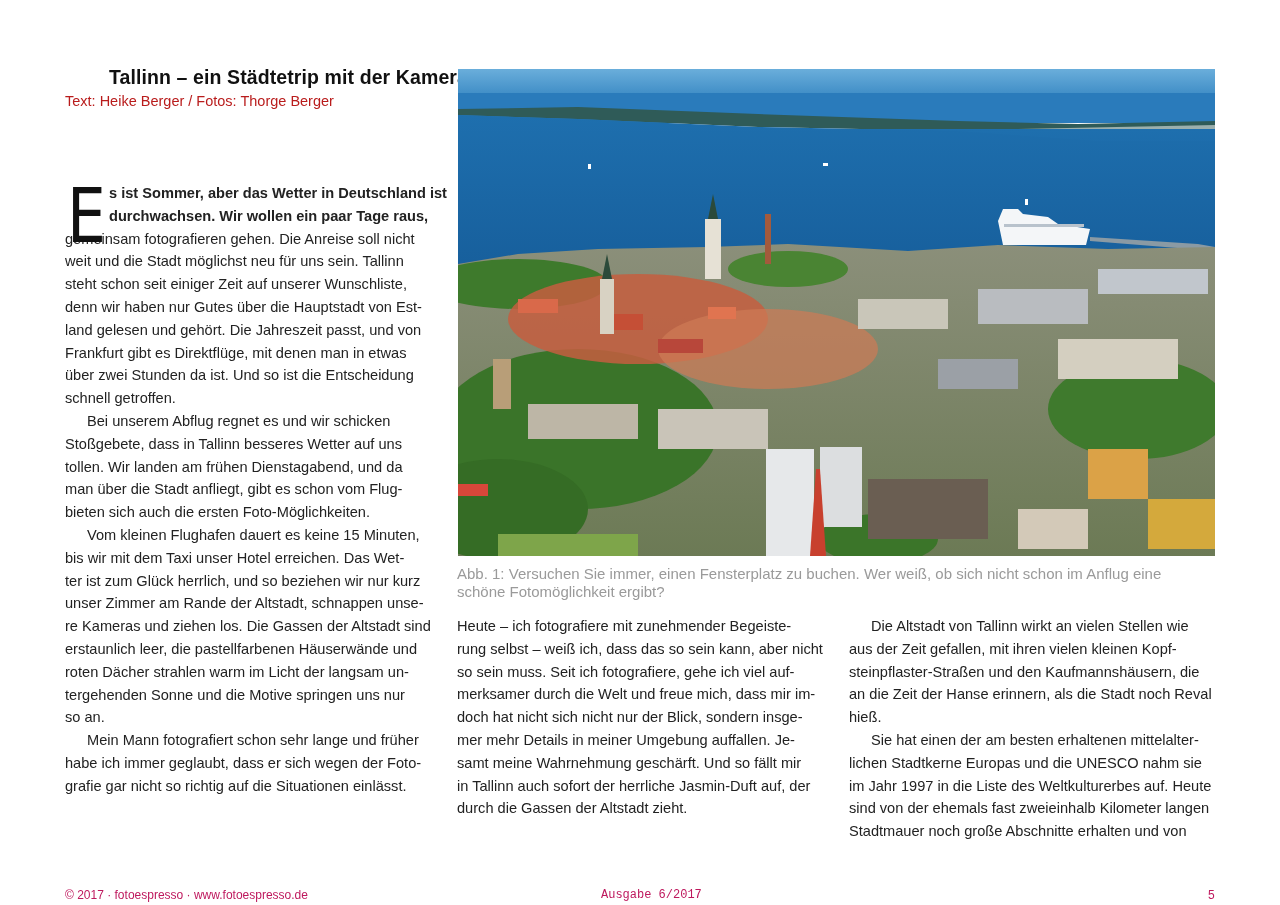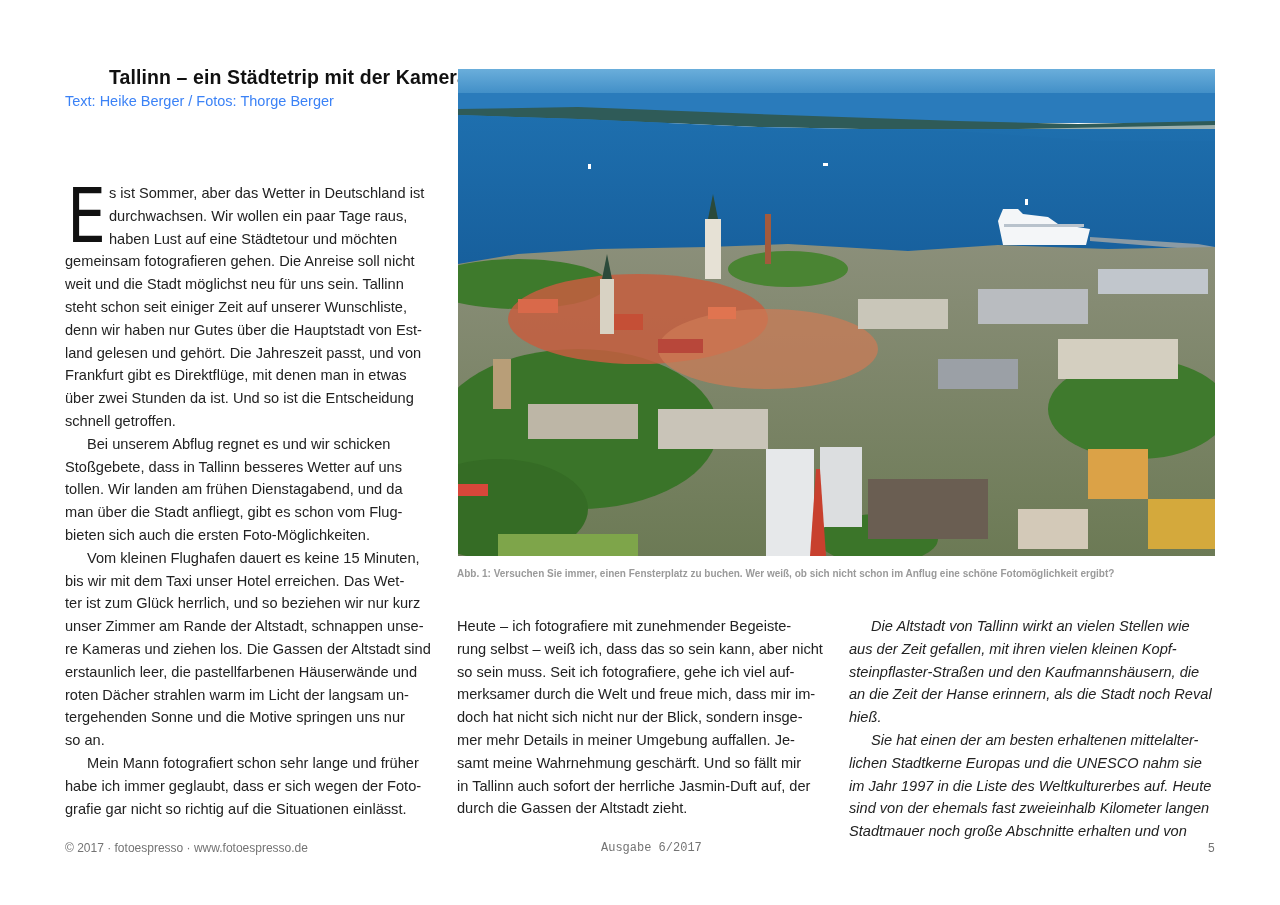--- a/index.html
+++ b/index.html
@@ -1,52 +1,51 @@
 <!DOCTYPE html>
 <html><head>
 <meta charset="utf-8">
 <style>
   html, body { margin: 0; padding: 0; background: #ffffff; }
   body { width: 1280px; height: 905px; position: relative; overflow: hidden;
          font-family: "Liberation Sans", "DejaVu Sans", sans-serif; color: #1e1e1e; }
   .title { position: absolute; left: 65px; top: 66px; font-size: 19.5px; font-weight: bold;
            color: #111; letter-spacing: 0.1px; white-space: nowrap; margin-left: 44px; }
-  .byline { position: absolute; left: 65px; top: 93px; font-size: 14.5px; color: #3b82f6; white-space: nowrap; }
+  .byline { position: absolute; left: 65px; top: 93px; font-size: 14.5px; color: #b91c1c; white-space: nowrap; }
   .col { position: absolute; font-size: 14.6px; line-height: 22.8px; color: #222; }
   .col p { margin: 0; }
   .col .line { display: block; white-space: nowrap; }
   .col .indent { padding-left: 22px; }
   #col1 { left: 65px; top: 182px; width: 370px; }
   #col2 { left: 457px; top: 615px; width: 370px; }
-  #col3 { left: 849px; top: 615px; width: 370px; font-style: italic; }
+  #col3 { left: 849px; top: 615px; width: 370px; }
   .dropcap-wrap { position: relative; }
   .dropcap { position: absolute; left: 2px; top: 3px; font-size: 75px; line-height: 62px;
              font-family: "DejaVu Sans", sans-serif; font-weight: normal; color: #111;
              transform: scaleX(0.82); transform-origin: left top; }
-  .dc-line { padding-left: 44px; }
+  .dc-line { padding-left: 44px; font-weight: bold; }
   .photo { position: absolute; left: 458px; top: 69px; width: 757px; height: 487px; overflow: hidden; }
-  .caption { position: absolute; left: 457px; top: 565px; width: 740px; font-size: 10px;
-             line-height: 18px; color: #9a9a9a; font-weight: bold; }
-  .footer { position: absolute; top: 841px; font-size: 12px; color: #737373; white-space: nowrap; }
+  .caption { position: absolute; left: 457px; top: 565px; width: 740px; font-size: 15px;
+             line-height: 18px; color: #9a9a9a; }
+  .footer { position: absolute; top: 888px; font-size: 12px; color: #be185d; white-space: nowrap; }
   #footer-left { left: 65px; }
   #footer-center { left: 601px; font-family: Liberation Mono, monospace; }
   #footer-right { left: 1208px; }
 </style>
 </head>
 <body>
 
 <div class="title">Tallinn – ein Städtetrip mit der Kamera</div>
 <div class="byline">Text: Heike Berger / Fotos: Thorge Berger</div>
 
 <div id="col1" class="col">
   <div class="dropcap-wrap">
     <span class="dropcap">E</span>
     <span class="line dc-line">s ist Sommer, aber das Wetter in Deutschland ist</span>
     <span class="line dc-line">durchwachsen. Wir wollen ein paar Tage raus,</span>
-    <span class="line dc-line">haben Lust auf eine Städtetour und möchten</span>
   </div>
   <p>
     <span class="line">gemeinsam fotografieren gehen. Die Anreise soll nicht</span>
     <span class="line">weit und die Stadt möglichst neu für uns sein. Tallinn</span>
     <span class="line">steht schon seit einiger Zeit auf unserer Wunschliste,</span>
     <span class="line">denn wir haben nur Gutes über die Hauptstadt von Est-</span>
     <span class="line">land gelesen und gehört. Die Jahreszeit passt, und von</span>
     <span class="line">Frankfurt gibt es Direktflüge, mit denen man in etwas</span>
     <span class="line">über zwei Stunden da ist. Und so ist die Entscheidung</span>
     <span class="line">schnell getroffen.</span>

